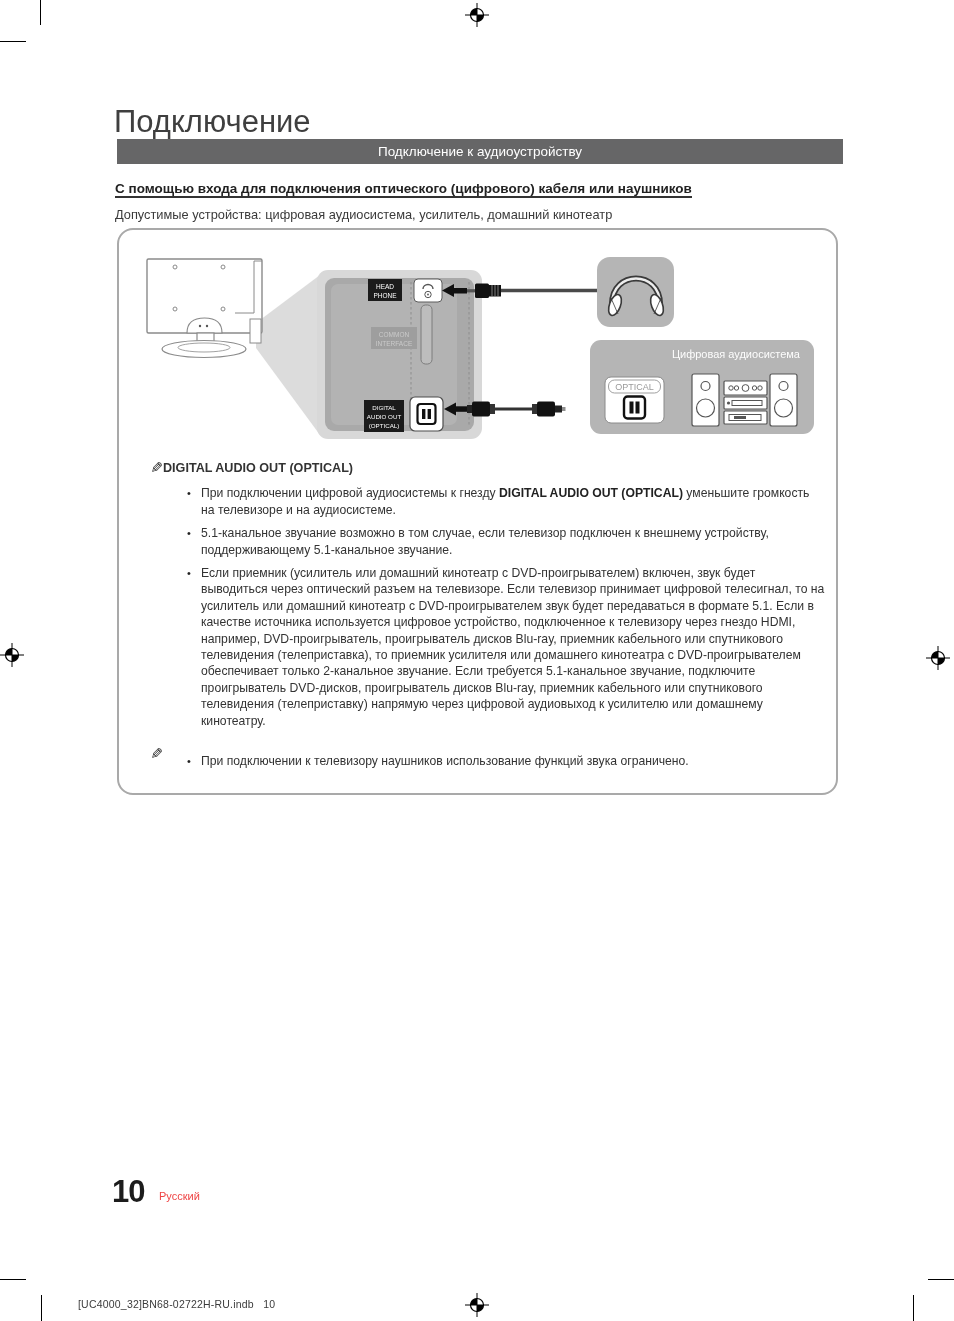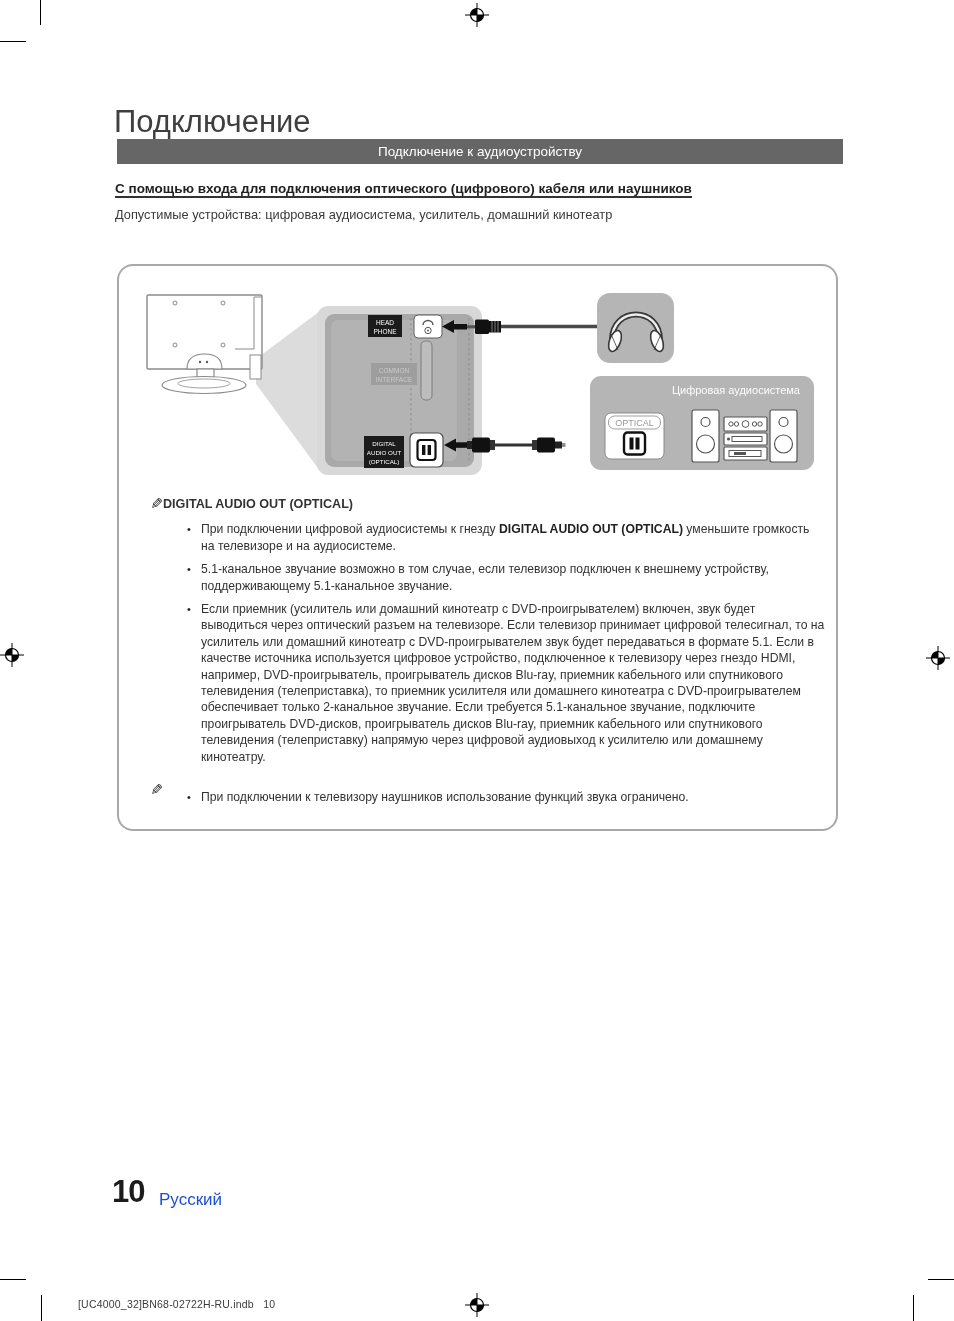--- a/index.html
+++ b/index.html
@@ -21,40 +21,40 @@
     color:#fff;font-size:13.5px;text-align:center;line-height:25px;
   }
   .sub-heading{
     left:115px;top:181px;font-size:13.5px;font-weight:bold;color:#222;
     border-bottom:2px solid #333;padding-bottom:0;display:inline-block;
   }
   .sub-note{left:115px;top:207px;font-size:12.8px;color:#3a3a3a;}
   
   .main-box{
     left:117px;top:228px;width:717px;height:563px;
-    border:2px solid #a9a9a9;border-radius:16px;overflow:hidden;background:#fff;margin-top:36px;
+    border:2px solid #a9a9a9;border-radius:16px;overflow:hidden;background:#fff;
   }
   .diagram-svg{position:absolute;left:0;top:0;}
   
   .notes{position:absolute;left:22px;top:230px;width:684px;font-size:12.2px;line-height:16.4px;color:#333;}
   .note-row{display:flex;align-items:flex-start;}
   .note-icon{width:22px;flex:0 0 22px;font-size:15px;line-height:16px;color:#222;transform:scaleX(-1);}
   .note-heading{font-weight:bold;font-size:12.6px;margin-bottom:9px;}
   .bullets{margin-left:24px;}
   .bullet{display:flex;margin-bottom:7px;}
   .bm{flex:0 0 14px;font-size:11px;line-height:16px;color:#222;}
   .bt{flex:1;}
   .hp-body{flex:1;}
   .hp-bullets{margin-left:24px;margin-top:7px;}
   .hp-icon-svg{vertical-align:-1px;margin:0 2px;}
   .mt10{margin-top:10px;}
   b{color:#222;}
   
   .page-num{left:112px;top:1174px;font-size:31px;font-weight:bold;color:#1c1c1c;letter-spacing:-1px;}
-  .page-lang{left:159px;top:1190px;font-size:17px;color:#1d4ed8;}
+  .page-lang{left:159px;top:1190px;font-size:11px;color:#ef4444;}
   .footer-file{left:58px;top:1298px;font-size:10.5px;color:#3c3c3c;white-space:pre;letter-spacing:0.2px;padding-left:20px;}
   .footer-time{left:786px;top:1298px;font-size:10.5px;color:#3c3c3c;white-space:pre;letter-spacing:0.2px;margin-top:44px;}
 </style>
 </head>
 <body>
 
 <div class="cropmark" style="left:40px;top:0;width:1px;height:25px;"></div>
 <div class="cropmark" style="left:0;top:41px;width:26px;height:1px;"></div>
 <div class="cropmark" style="left:0;top:1279px;width:26px;height:1px;"></div>
 <div class="cropmark" style="left:41px;top:1295px;width:1px;height:26px;"></div>

